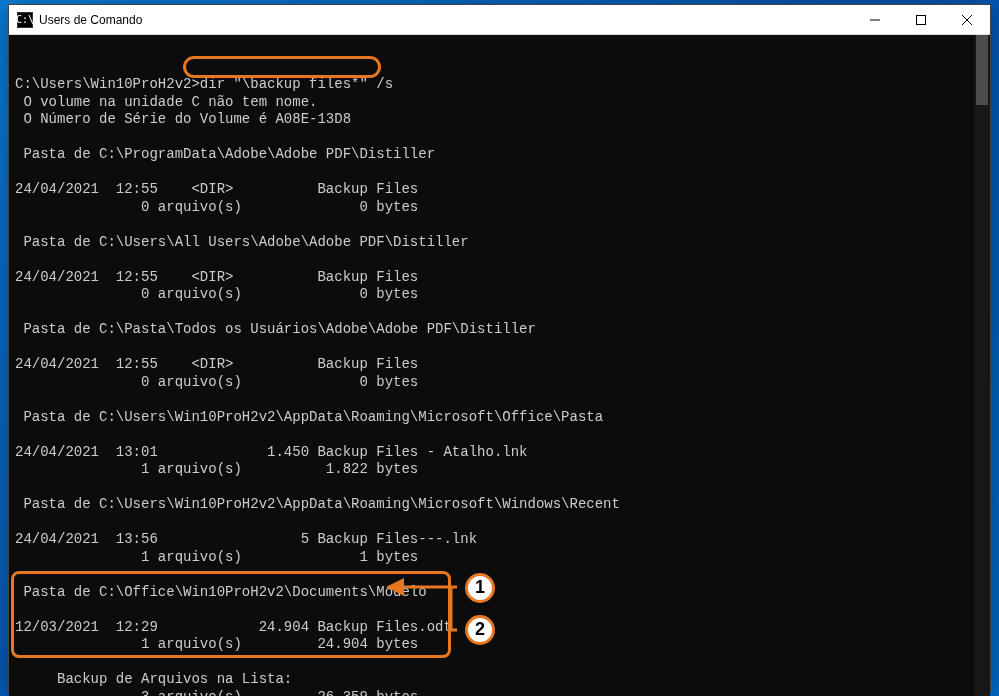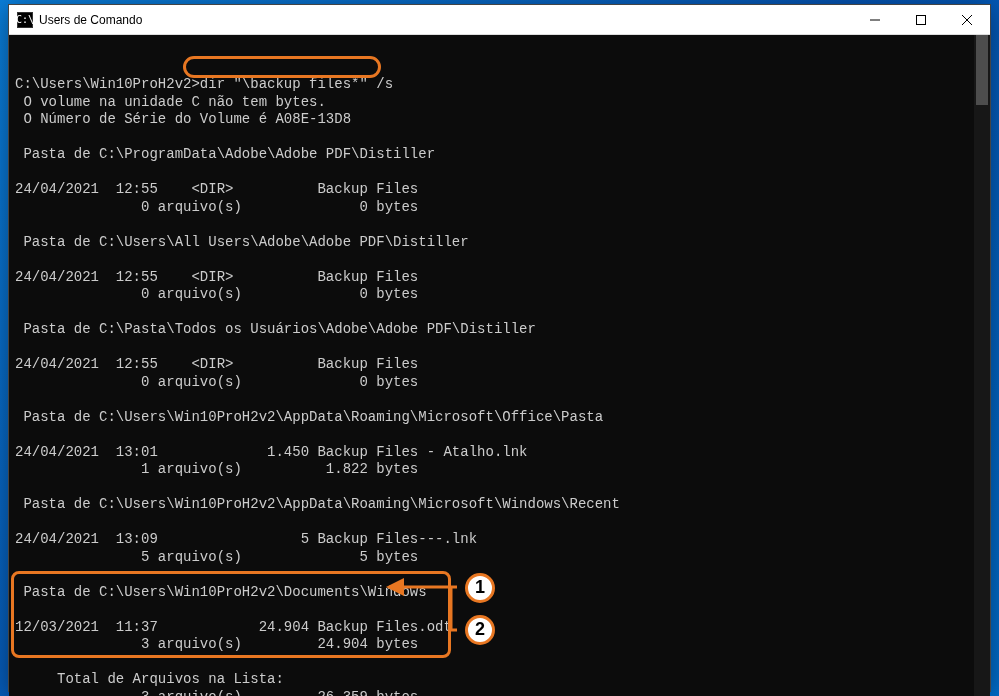--- a/index.html
+++ b/index.html
@@ -139,21 +139,21 @@
           <line x1="0" y1="0" x2="10" y2="10" stroke="#000" stroke-width="1"></line>
           <line x1="10" y1="0" x2="0" y2="10" stroke="#000" stroke-width="1"></line>
         </svg>
     </div>
   </div>
 
   <div class="terminal-wrap">
     <div class="terminal">
 <span> </span>
 <span><span>C:\Users\Win10ProH2v2&gt;</span><span>dir "\backup files*" /s</span></span>
-<span> O volume na unidade C não tem bytes.</span>
+<span> O volume na unidade C não tem nome.</span>
 <span> O Número de Série do Volume é A08E-13D8</span>
 <span> </span>
 <span> Pasta de C:\ProgramData\Adobe\Adobe PDF\Distiller</span>
 <span> </span>
 <span>24/04/2021  12:55    &lt;DIR&gt;          Backup Files</span>
 <span>               0 arquivo(s)              0 bytes</span>
 <span> </span>
 <span> Pasta de C:\Users\All Users\Adobe\Adobe PDF\Distiller</span>
 <span> </span>
 <span>24/04/2021  12:55    &lt;DIR&gt;          Backup Files</span>
@@ -164,29 +164,29 @@
 <span>24/04/2021  12:55    &lt;DIR&gt;          Backup Files</span>
 <span>               0 arquivo(s)              0 bytes</span>
 <span> </span>
 <span> Pasta de C:\Users\Win10ProH2v2\AppData\Roaming\Microsoft\Office\Pasta</span>
 <span> </span>
 <span>24/04/2021  13:01             1.450 Backup Files - Atalho.lnk</span>
 <span>               1 arquivo(s)          1.822 bytes</span>
 <span> </span>
 <span> Pasta de C:\Users\Win10ProH2v2\AppData\Roaming\Microsoft\Windows\Recent</span>
 <span> </span>
-<span>24/04/2021  13:09                 5 Backup Files---.lnk</span>
-<span>               5 arquivo(s)              5 bytes</span>
-<span> </span>
-<span> Pasta de C:\Users\Win10ProH2v2\Documents\Windows</span>
-<span> </span>
-<span>12/03/2021  11:37            24.904 Backup Files.odt</span>
-<span>               3 arquivo(s)         24.904 bytes</span>
-<span> </span>
-<span>     Total de Arquivos na Lista:</span>
+<span>24/04/2021  13:56                 5 Backup Files---.lnk</span>
+<span>               1 arquivo(s)              1 bytes</span>
+<span> </span>
+<span> Pasta de C:\Office\Win10ProH2v2\Documents\Modelo</span>
+<span> </span>
+<span>12/03/2021  12:29            24.904 Backup Files.odt</span>
+<span>               1 arquivo(s)         24.904 bytes</span>
+<span> </span>
+<span>     Backup de Arquivos na Lista:</span>
 <span>               3 arquivo(s)         26.359 bytes</span>
 
 
 
 
       
       <div class="highlight-oval" style="left:174px; top:21px; width:198px; height:22px;"></div>
 
       <div class="highlight-box" style="left:2px; top:536px; width:440px; height:87px;"></div>
 

